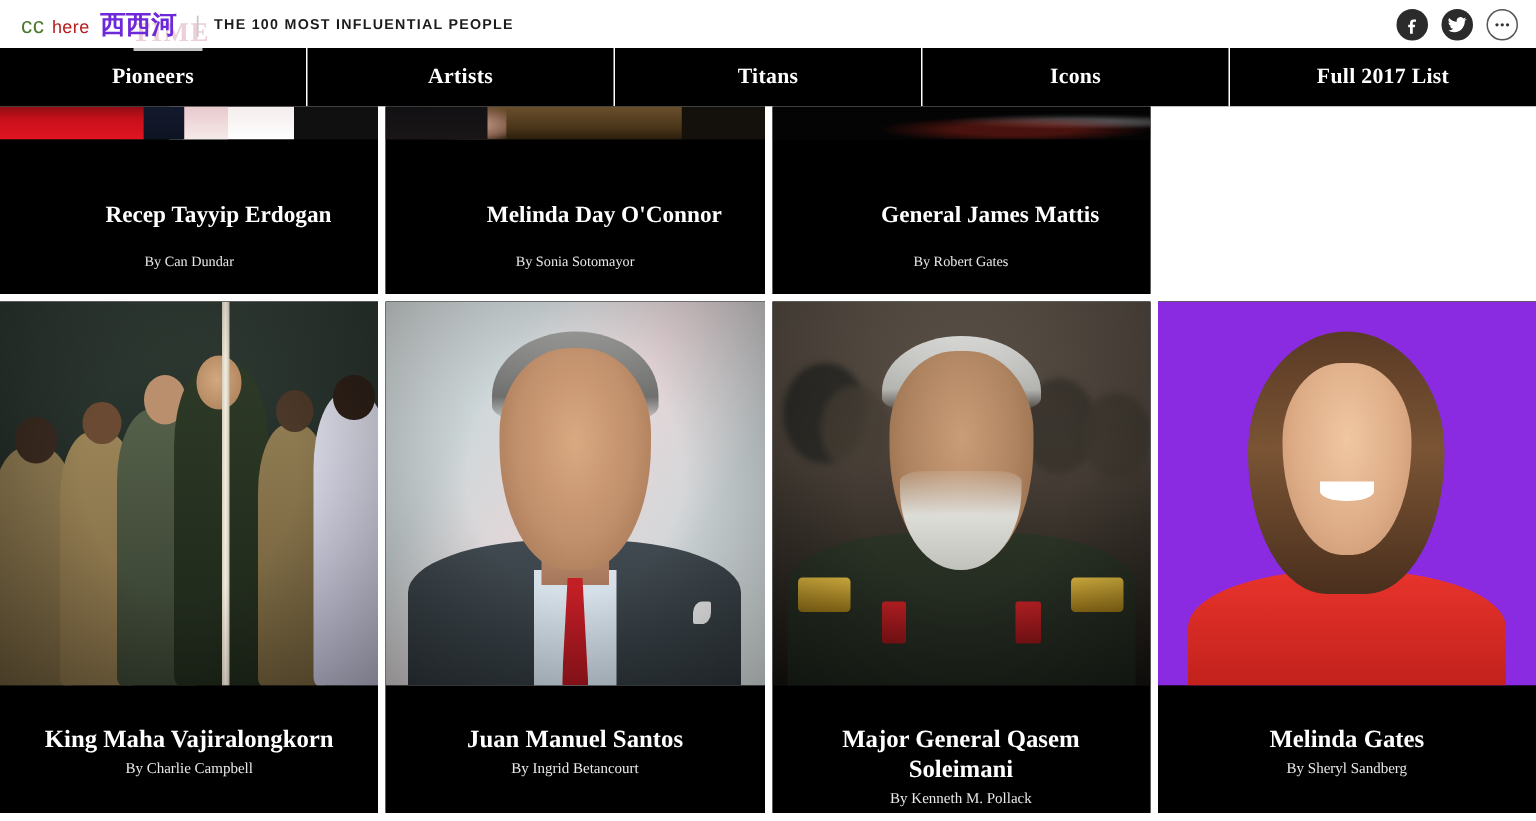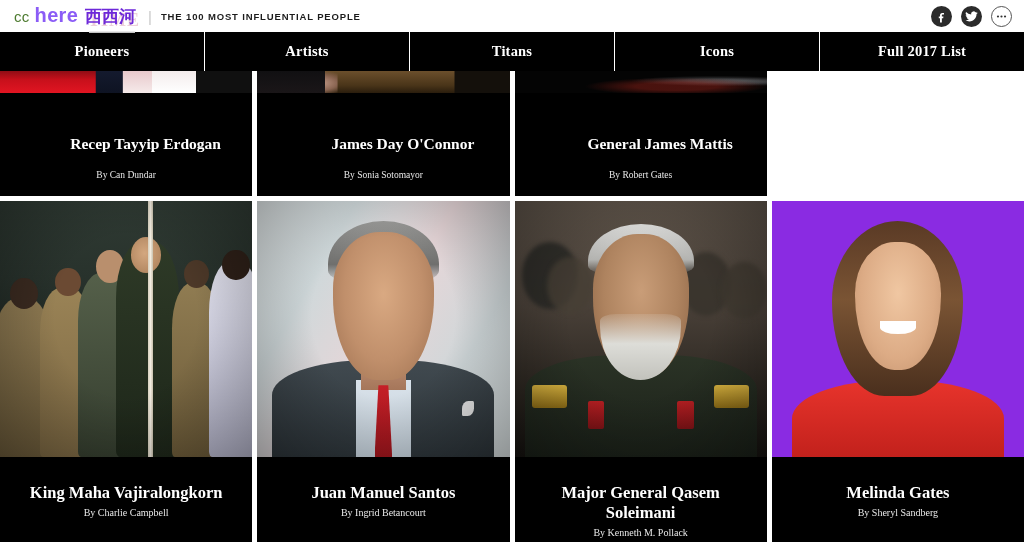--- a/index.html
+++ b/index.html
@@ -13,21 +13,21 @@
   
   .topbar{
     position:relative;
     height:32px;
     background:#ffffff;
     display:flex; align-items:center;
     padding:0 12px 0 14px;
   }
   .brand{ display:flex; align-items:baseline; position:relative; }
   .brand-cc{ font-size:15px; color:#4c7a2e; letter-spacing:.3px; }
-  .brand-here{ font-size:20px; color:#8b5cf6; margin-left:5px; letter-spacing:.3px;font-weight:bold; }
+  .brand-here{ font-size:12px; color:#b91c1c; margin-left:5px; letter-spacing:.3px; }
   .brand-cn{
     font-size:17px; color:#6d28d9; margin-left:7px; font-weight:700;
     font-family:"DejaVu Sans", sans-serif; position:relative; z-index:2;
   }
   .time-logo{
     position:absolute; left:74px; top:6px; z-index:1;
     font-family:"Liberation Serif", serif; font-weight:700; font-style:normal;
     font-size:18px; letter-spacing:1px; color:#e9c8d3; opacity:.85;
   }
   .time-logo .ul{
@@ -347,21 +347,21 @@
       <div class="cap-name">Recep Tayyip Erdogan</div>
       <div class="cap-by">By Can Dundar</div>
     </div>
   </div>
 
   <div class="card">
     <div class="photo">
       <div class="scene sc-oconnor"></div>
     </div>
     <div class="caption">
-      <div class="cap-name">James Day O'Connor</div>
+      <div class="cap-name">Melinda Day O'Connor</div>
       <div class="cap-by">By Sonia Sotomayor</div>
     </div>
   </div>
 
 
   <div class="card">
     <div class="photo">
       <div class="scene sc-mattis"></div>
     </div>
     <div class="caption">

